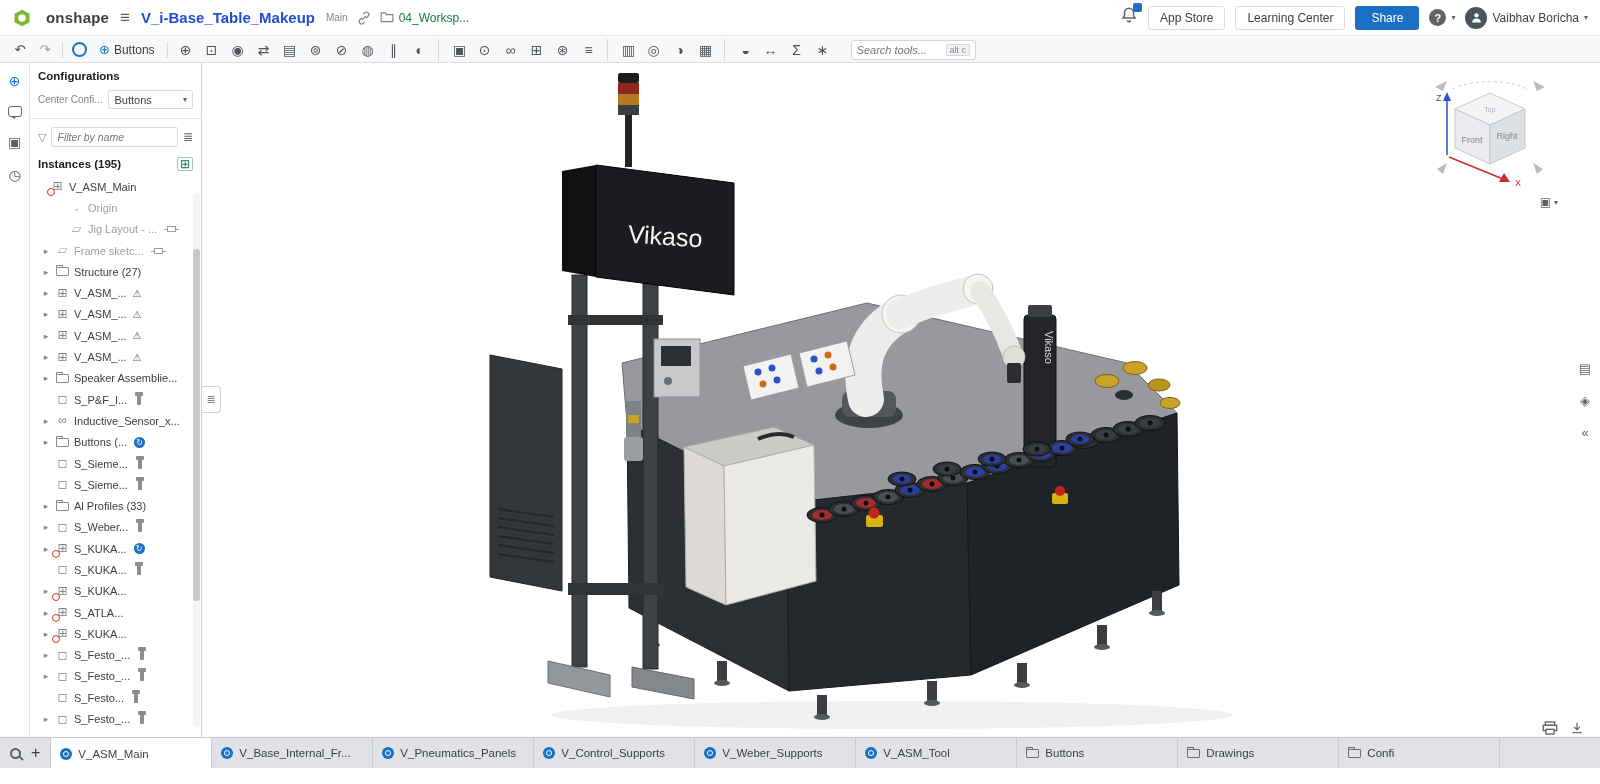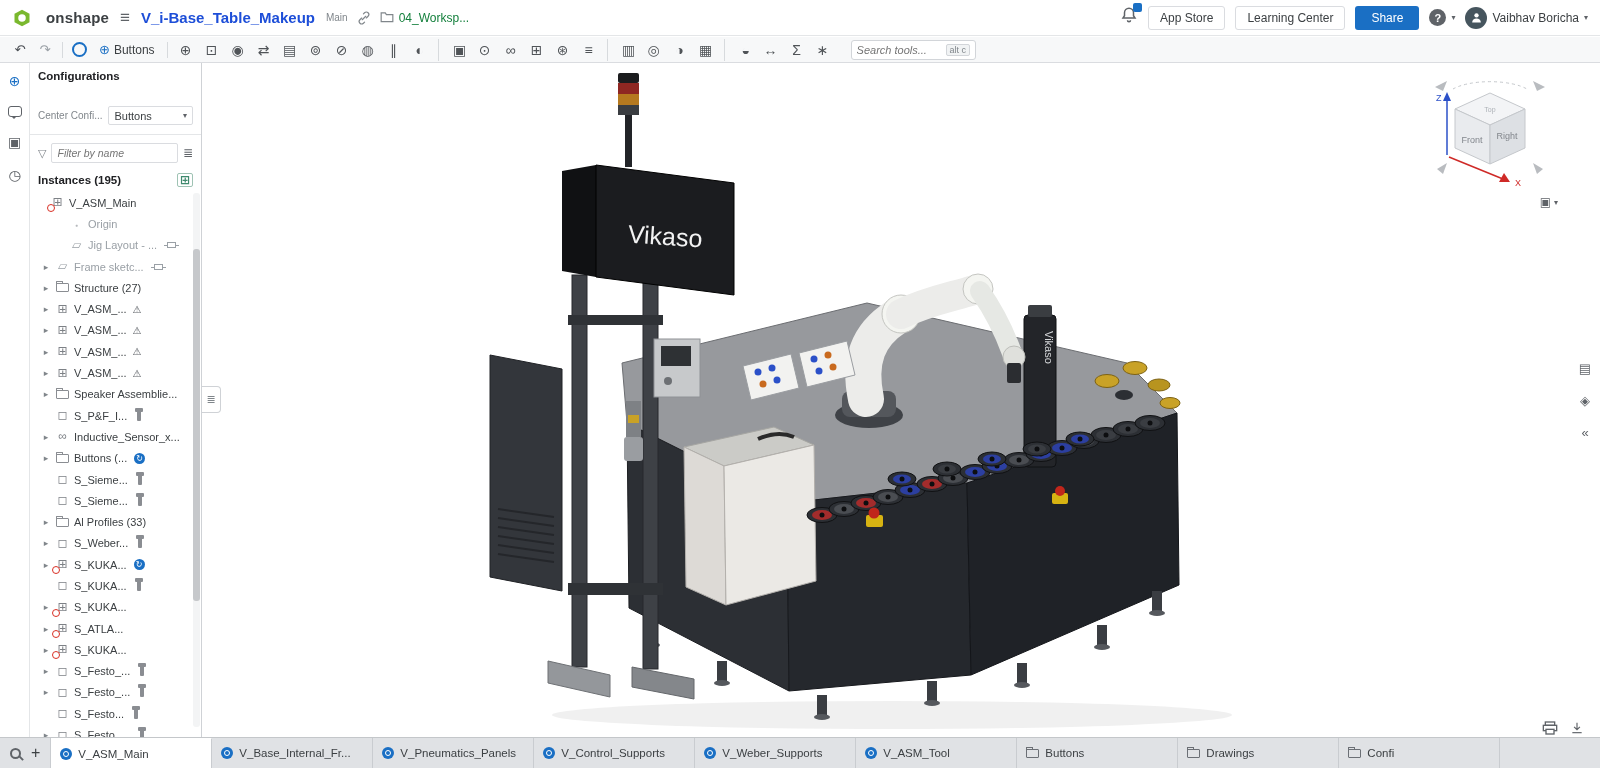--- a/index.html
+++ b/index.html
@@ -42,21 +42,21 @@
   
   #leftstrip{position:absolute;top:63px;left:0;bottom:47px;width:30px;background:#fff;border-right:1px solid #e4e6e8;display:flex;flex-direction:column;align-items:center;padding-top:10px;gap:17px;z-index:8}
   .lsico{font-size:14px;color:#5f6368;cursor:pointer;display:flex;align-items:center;justify-content:center;width:18px;height:16px}
   .lsico.blueico{color:#1a6fc4}
   .lsico.bubble{width:14px;height:11px;border:1.5px solid #5f6368;border-radius:3px;position:relative}
   .lsico.bubble::after{content:"";position:absolute;left:2px;bottom:-6px;border:3px solid transparent;border-top-color:#5f6368}
 
   
   #leftpanel{position:absolute;top:63px;left:30px;width:172px;bottom:47px;background:#fff;border-right:1px solid #cfd2d6;display:flex;flex-direction:column;z-index:8}
   .cfg{border-bottom:1px solid #e4e6e8;padding:7px 8px 9px}
-  .cfg-title{font-size:11.5px;font-weight:bold;color:#202124;margin-bottom:24px}
+  .cfg-title{font-size:11.5px;font-weight:bold;color:#202124;margin-bottom:8px}
   .cfg-row{display:flex;align-items:center;gap:6px}
   .cfg-label{font-size:10px;color:#80868b;white-space:nowrap}
   .cfg-select{display:flex;align-items:center;justify-content:space-between;border:1px solid #dadce0;border-radius:2px;background:#fff;flex:1;height:19px;padding:0 5px;font-size:11px;cursor:pointer}
   .filter-row{display:flex;align-items:center;gap:5px;padding:8px 8px 6px}
   .funnel{color:#80868b;font-size:11px}
   .filter-input{flex:1;border:1px solid #dadce0;border-radius:2px;height:20px;padding:0 5px;font-size:10.5px;font-style:italic;color:#5f6368;outline:none;min-width:0;font-family:inherit}
   .listico{color:#5f6368;font-size:12px;cursor:pointer}
   .inst-header{display:flex;align-items:center;justify-content:space-between;padding:4px 8px 5px;font-size:11.5px;font-weight:bold;color:#202124}
   .inst-ico{color:#3f8a6e;font-size:12px;cursor:pointer;border:1px solid #9fc3b4;border-radius:2px;width:16px;height:14px;display:flex;align-items:center;justify-content:center}
   .tree{flex:1;overflow:hidden;padding-right:8px}

